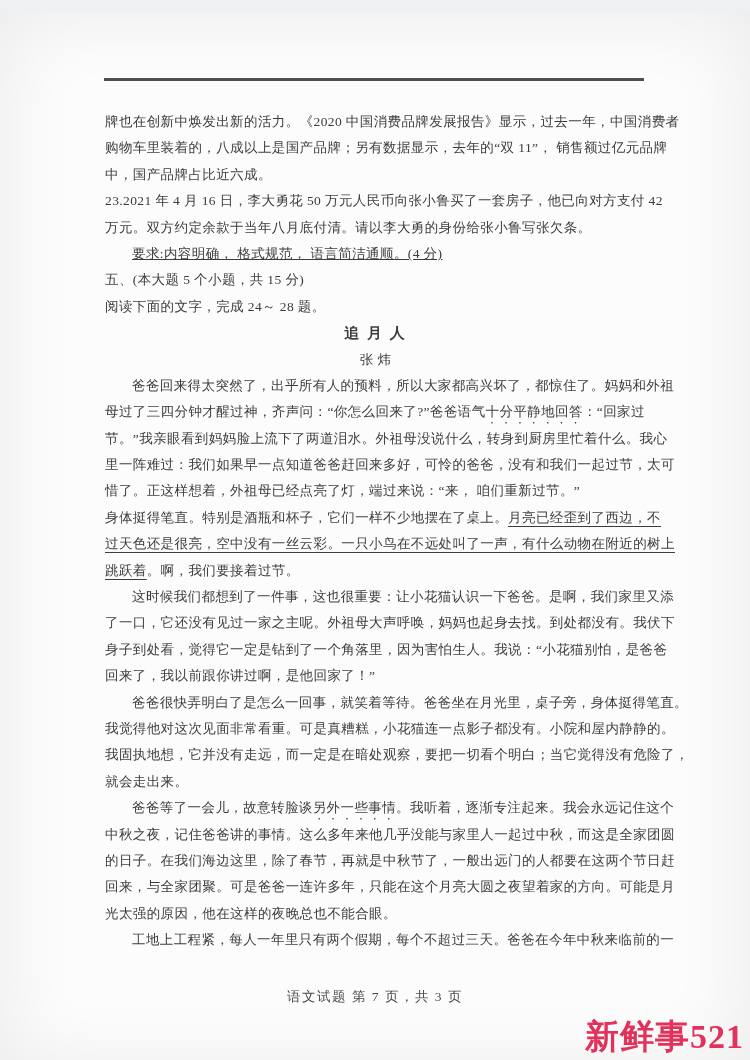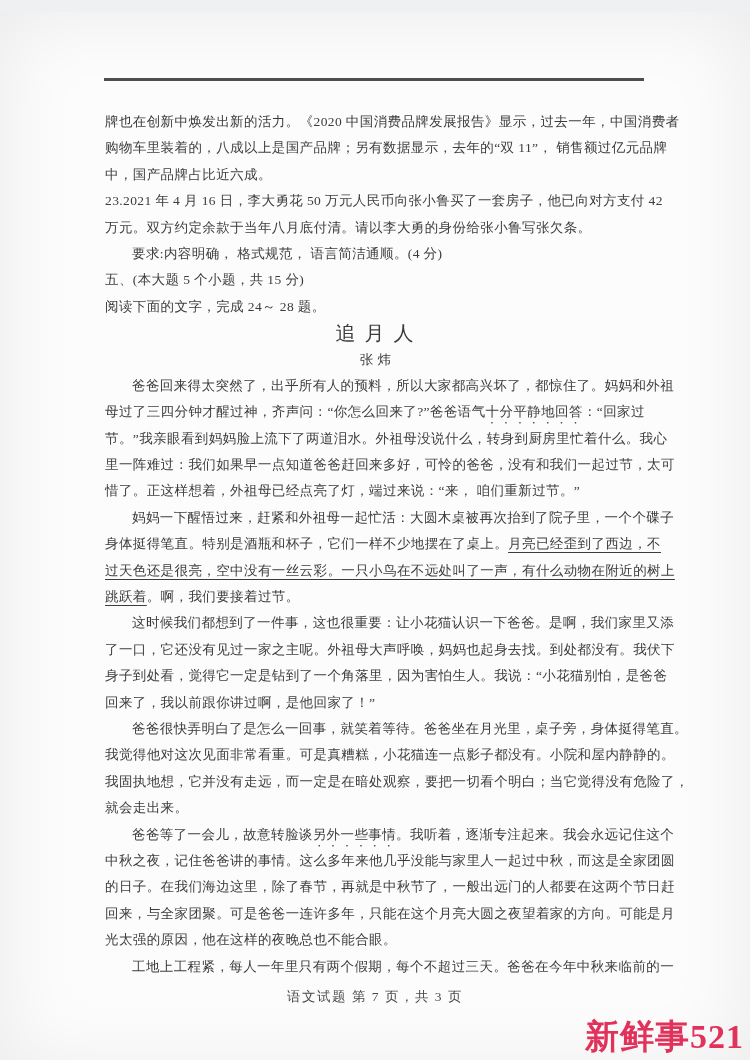--- a/index.html
+++ b/index.html
@@ -44,22 +44,22 @@
   .line {
     height: 26.4px;
     line-height: 26.4px;
     white-space: nowrap;
     overflow: visible;
   }
   .line.center {
     text-align: center;
   }
   .line.bold {
-    font-weight: normal;
-    font-size: 20px;
+    font-weight: bold;
+    font-size: 15px;
     letter-spacing: 2px;
   }
   .seg-u {
     text-decoration: underline;
     text-underline-offset: 4px;
   }
   .seg-em {
     -webkit-text-emphasis: dot #3c3c3c;
     text-emphasis: dot #3c3c3c;
     -webkit-text-emphasis-position: under;
@@ -89,31 +89,30 @@
 <body>
 
 <div class="scan-page" style="color: rgb(60, 60, 60);">
   <div class="header-rule" style="background: rgb(78, 78, 78);"></div>
   <div class="doc-body">
       <div class="line"><span>牌也在创新中焕发出新的活力。《2020 中国消费品牌发展报告》显示，过去一年，中国消费者</span></div>
       <div class="line"><span>购物车里装着的，八成以上是国产品牌；另有数据显示，去年的“双 11”， 销售额过亿元品牌</span></div>
       <div class="line"><span>中，国产品牌占比近六成。</span></div>
       <div class="line"><span>23.2021 年 4 月 16 日，李大勇花 50 万元人民币向张小鲁买了一套房子，他已向对方支付 42</span></div>
       <div class="line"><span>万元。双方约定余款于当年八月底付清。请以李大勇的身份给张小鲁写张欠条。</span></div>
-      <div class="line" style="text-indent: 2em;"><span>要求:内容明确， 格式规范， 语言简洁通顺。(4 分)</span></div>
+      <div class="line" style="text-indent: 2em; text-decoration: underline;"><span>要求:内容明确， 格式规范， 语言简洁通顺。(4 分)</span></div>
       <div class="line"><span>五、(本大题 5 个小题，共 15 分)</span></div>
       <div class="line"><span>阅读下面的文字，完成 24～ 28 题。</span></div>
       <div class="line center bold"><span>追 月 人</span></div>
       <div class="line center"><span>张 炜</span></div>
       <div class="line" style="text-indent: 2em;"><span>爸爸回来得太突然了，出乎所有人的预料，所以大家都高兴坏了，都惊住了。妈妈和外祖</span></div>
       <div class="line"><span>母过了三四分钟才醒过神，齐声问：“你怎么回来了?”爸爸语气</span><span class="seg-em">十分平静地回答</span><span>：“回家过</span></div>
       <div class="line"><span>节。”我亲眼看到妈妈脸上流下了两道泪水。外祖母没说什么，转身到厨房里忙着什么。我心</span></div>
       <div class="line"><span>里一阵难过：我们如果早一点知道爸爸赶回来多好，可怜的爸爸，没有和我们一起过节，太可</span></div>
       <div class="line"><span>惜了。正这样想着，外祖母已经点亮了灯，端过来说：“来， 咱们重新过节。”</span></div>
-      <div class="line" style="text-indent: 2em;"><span>妈妈一下醒悟过来，赶紧和外祖母一起忙活：大圆木桌被再次抬到了院子里，一个个碟子</span></div>
       <div class="line"><span>身体挺得笔直。特别是酒瓶和杯子，它们一样不少地摆在了桌上。</span><span class="seg-u">月亮已经歪到了西边，不</span></div>
       <div class="line"><span class="seg-u">过天色还是很亮，空中没有一丝云彩。一只小鸟在不远处叫了一声，有什么动物在附近的树上</span></div>
       <div class="line"><span class="seg-u">跳跃着</span><span>。啊，我们要接着过节。</span></div>
       <div class="line" style="text-indent: 2em;"><span>这时候我们都想到了一件事，这也很重要：让小花猫认识一下爸爸。是啊，我们家里又添</span></div>
       <div class="line"><span>了一口，它还没有见过一家之主呢。外祖母大声呼唤，妈妈也起身去找。到处都没有。我伏下</span></div>
       <div class="line"><span>身子到处看，觉得它一定是钻到了一个角落里，因为害怕生人。我说：“小花猫别怕，是爸爸</span></div>
       <div class="line"><span>回来了，我以前跟你讲过啊，是他回家了！”</span></div>
       <div class="line" style="text-indent: 2em;"><span>爸爸很快弄明白了是怎么一回事，就笑着等待。爸爸坐在月光里，桌子旁，身体挺得笔直。</span></div>
       <div class="line"><span>我觉得他对这次见面非常看重。可是真糟糕，小花猫连一点影子都没有。小院和屋内静静的。</span></div>
       <div class="line"><span>我固执地想，它并没有走远，而一定是在暗处观察，要把一切看个明白；当它觉得没有危险了，</span></div>

